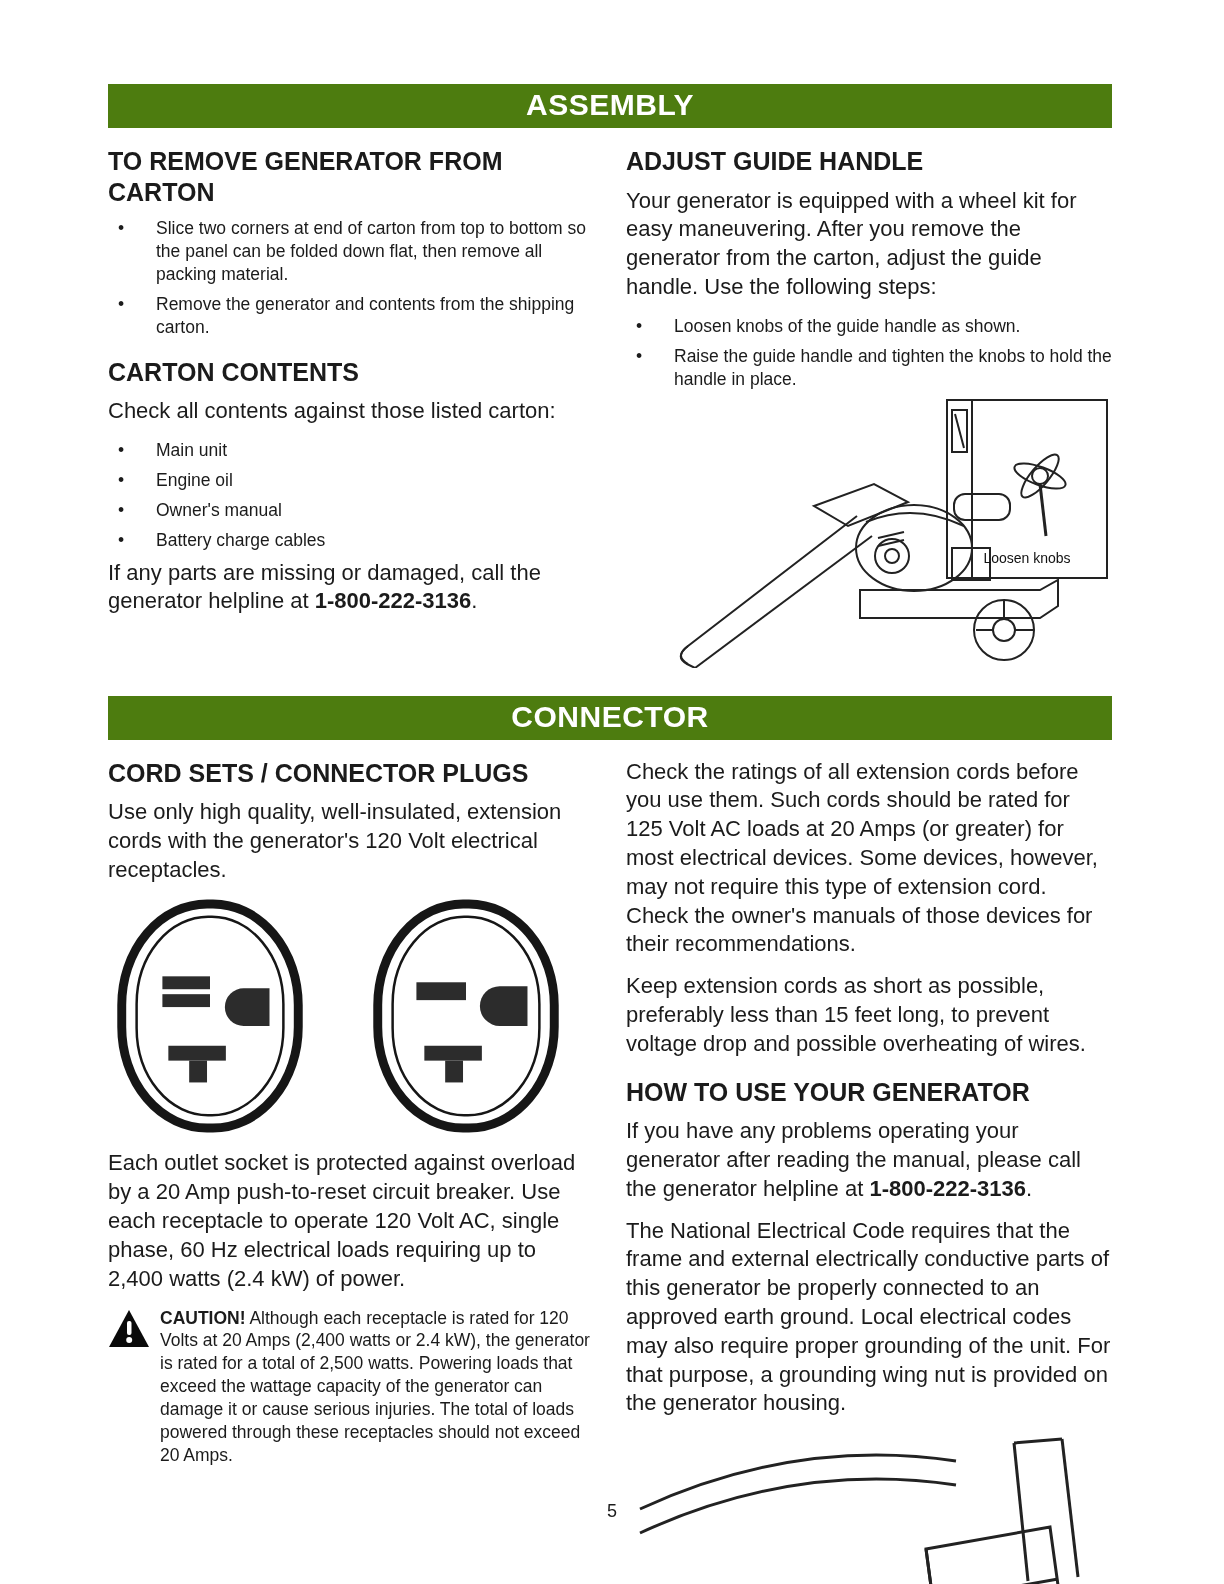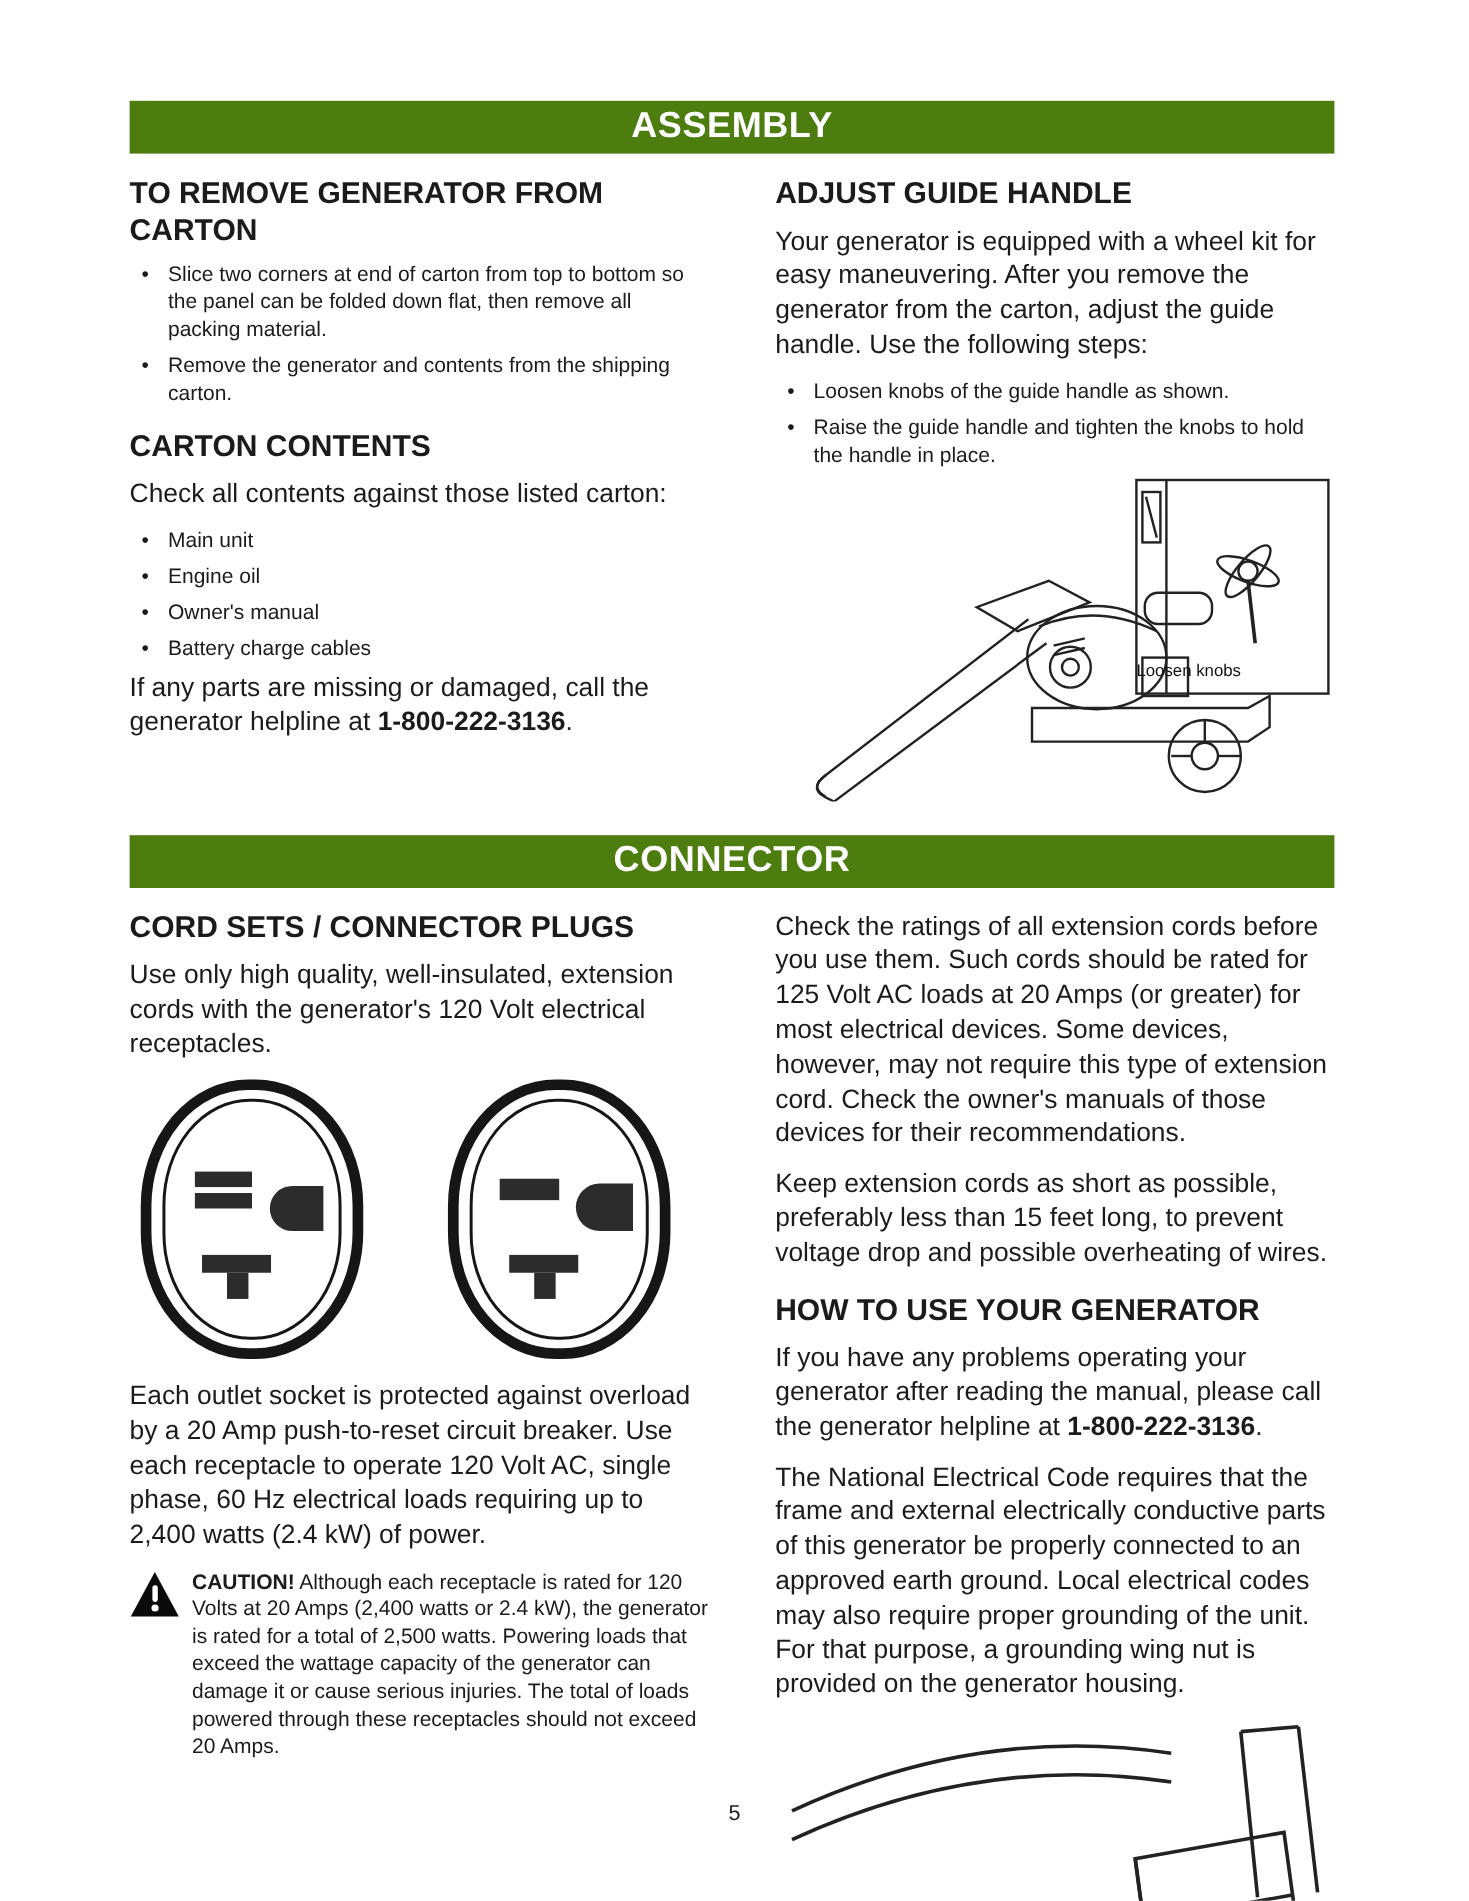--- a/index.html
+++ b/index.html
@@ -5,39 +5,39 @@
   * { margin:0; padding:0; box-sizing:border-box; }
   html,body { background:#ffffff; }
   body { width:1224px; height:1584px; font-family:"Liberation Sans", sans-serif; color:#1b1b1b; position:relative; }
   .page { width:1224px; height:1584px; overflow:hidden; position:relative; }
   .content { padding:84px 112px 0 108px; }
 
   .banner { background:#4d7c0f; color:#ffffff; text-align:center; font-size:30px;
             font-weight:bold; padding:4px 0 6px; letter-spacing:0.5px; }
   .banner.op { margin-top:28px; }
 
-  .cols { display:flex; gap:56px; align-items:flex-start; }
+  .cols { display:flex; gap:36px; align-items:flex-start; }
   .col-l { width:482px; flex:0 0 482px; }
   .col-r { flex:1; min-width:0; }
 
   h2 { font-size:25px; font-weight:bold; line-height:1.22; margin:18px 0 10px; }
   h3 { font-size:20px; font-weight:bold; margin:14px 0 8px; }
   p  { font-size:22px; line-height:1.31; margin:0 0 13px; }
   b  { font-weight:bold; }
 
   ul { list-style:none; margin:0 0 6px; }
   li { display:flex; font-size:17.5px; line-height:1.31; margin-bottom:7px; }
   li .blt { width:32px; flex:0 0 32px; text-align:left; padding-left:10px; }
-  li .txt { flex:1; }
+  li .txt { flex:1;margin-left:16px; }
 
   .figure { position:relative; }
   .fig-generator { width:460px; height:270px; margin:6px 0 0 auto; }
   .fig-outlets   { width:458px; height:238px; margin:8px 0 14px 2px; display:flex; gap:56px; }
   .fig-ground    { width:470px; height:305px; margin:6px 0 0 0; }
-  .fig-label { position:absolute; font-size:14px; color:#111; }
+  .fig-label { position:absolute; font-size:14px; color:#111; text-align:center; }
   .fig-label.ground { font-size:18.5px; text-align:left; white-space:pre-line; line-height:1.25; }
 
   .caution { display:flex; margin-top:6px; }
   .caution .tri { flex:0 0 52px; padding-top:2px; }
   .caution .ctext { flex:1; font-size:17.5px; line-height:1.31; }
 
   .pagenum { position:absolute; bottom:62px; left:0; width:100%; text-align:center;
              font-size:18px; }
   svg { display:block; }
 </style>

